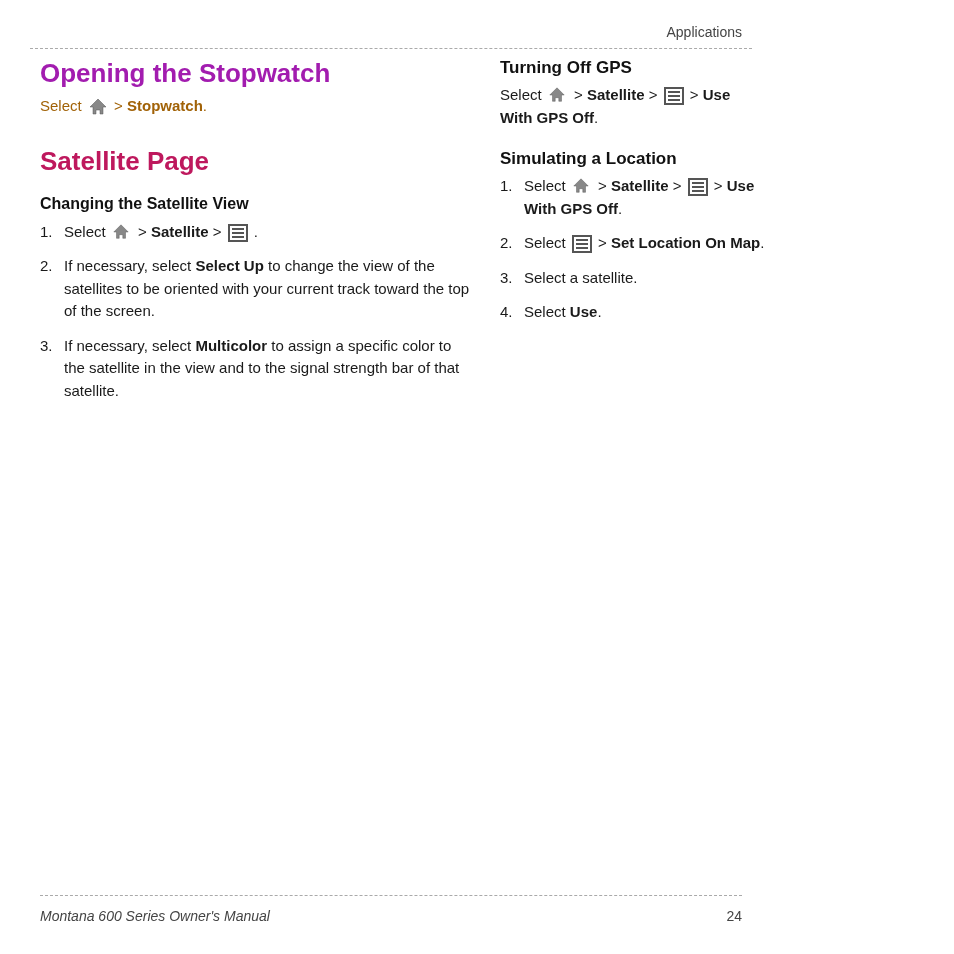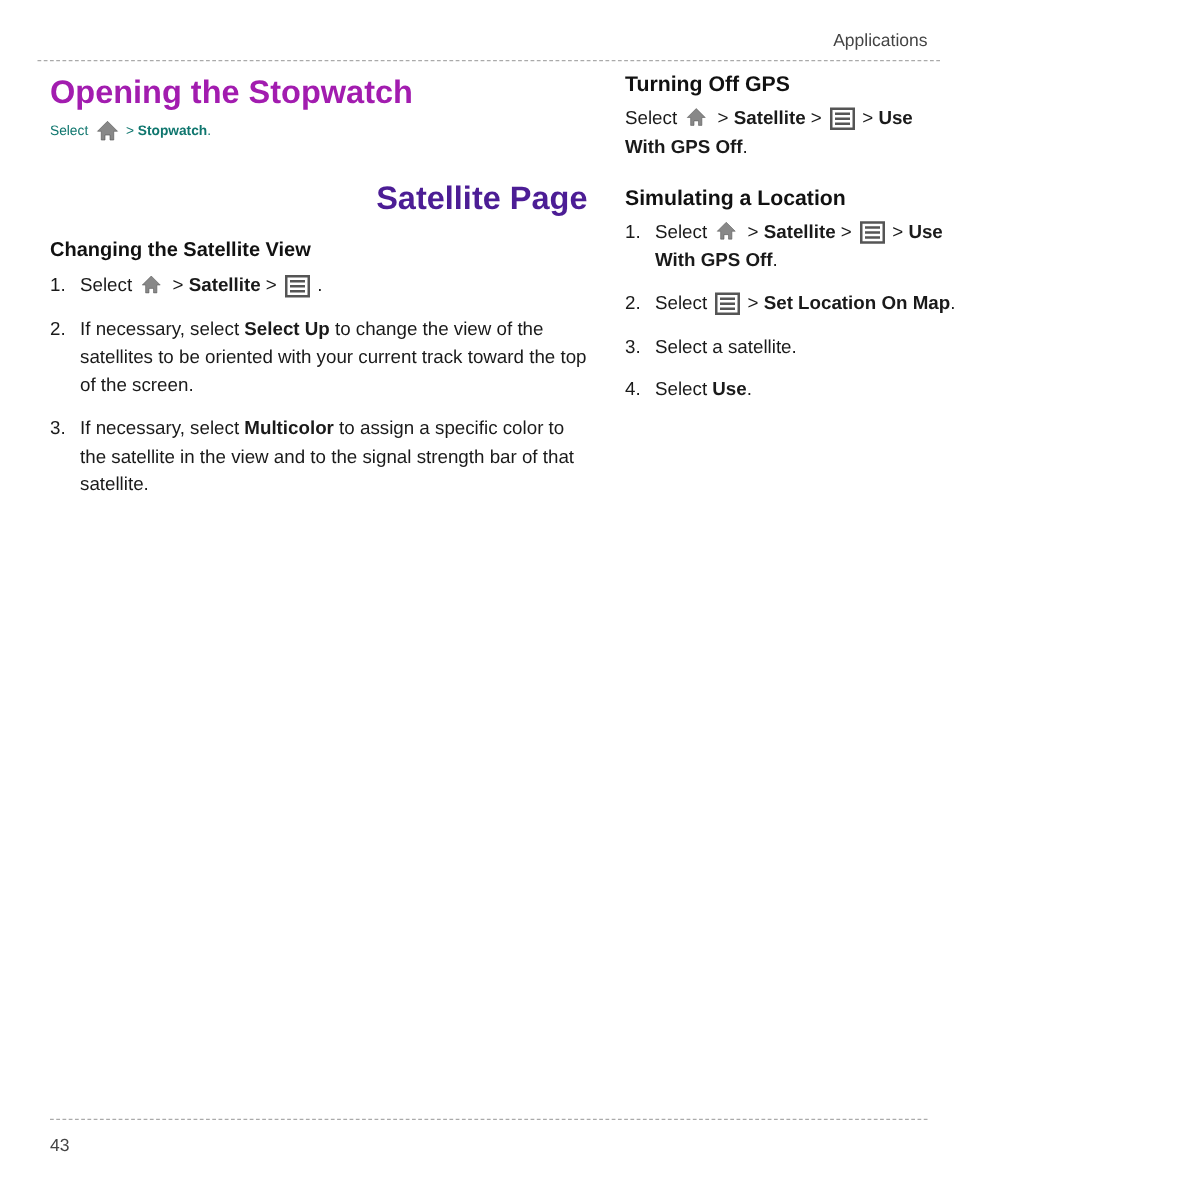--- a/index.html
+++ b/index.html
@@ -60,43 +60,42 @@
     
     .section-title-large {
       font-size: 26px;
       font-weight: bold;
       color: #a21caf;
       line-height: 1.2;
       margin-bottom: 6px;
     }
 
     .section-body {
-      font-size: 11px;
-      color: #0f766e;
+      font-size: 15px;
+      color: #a16207;
       line-height: 1.5;
       margin-bottom: 10px;
     }
 
     
     .subsection-title {
       font-size: 16px;
       font-weight: bold;
       color: #111;
       margin-top: 18px;
       margin-bottom: 8px;
     }
 
     
     .satellite-page-title {
       font-size: 26px;
       font-weight: bold;
-      color: #4c1d95;
+      color: #be185d;
       margin-top: 28px;
       margin-bottom: 8px;
-      text-align: right;
     }
 
     
     .numbered-list {
       list-style: none;
       padding: 0;
       margin: 0;
     }
 
     .numbered-list li {
@@ -318,16 +317,17 @@
           <span class="list-content">
             <span>Select </span><strong>Use</strong><span>.</span>
           </span>
         </li>
       </ol>
     </div>
 
   </div>
 
   <div class="footer">
-    <span class="footer-page">43</span>
+    <span class="footer-manual">Montana 600 Series Owner's Manual</span>
+    <span class="footer-page">24</span>
   </div>
 
 </div>
 
 </body></html>

